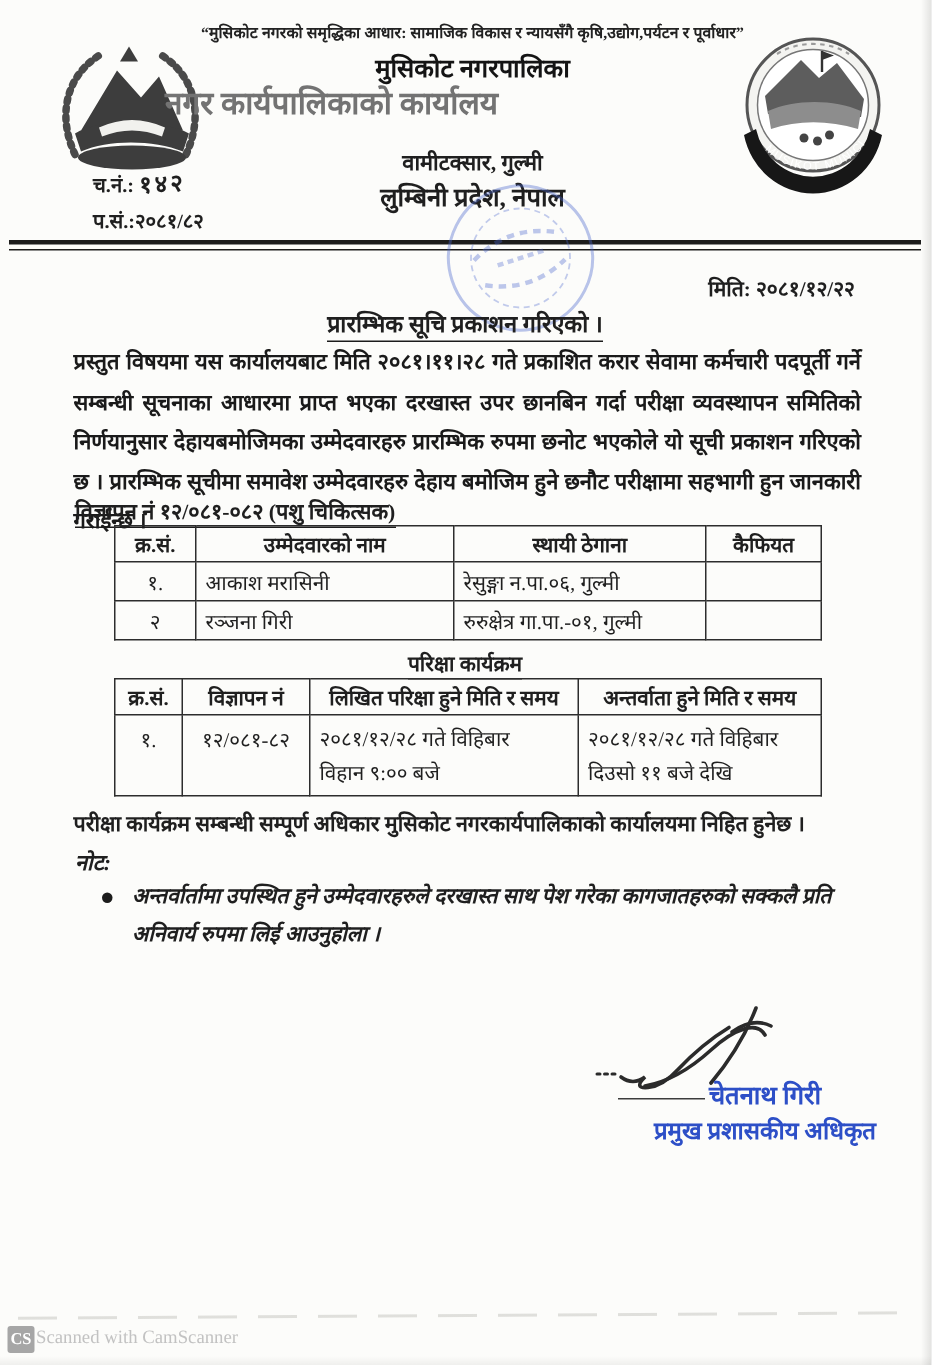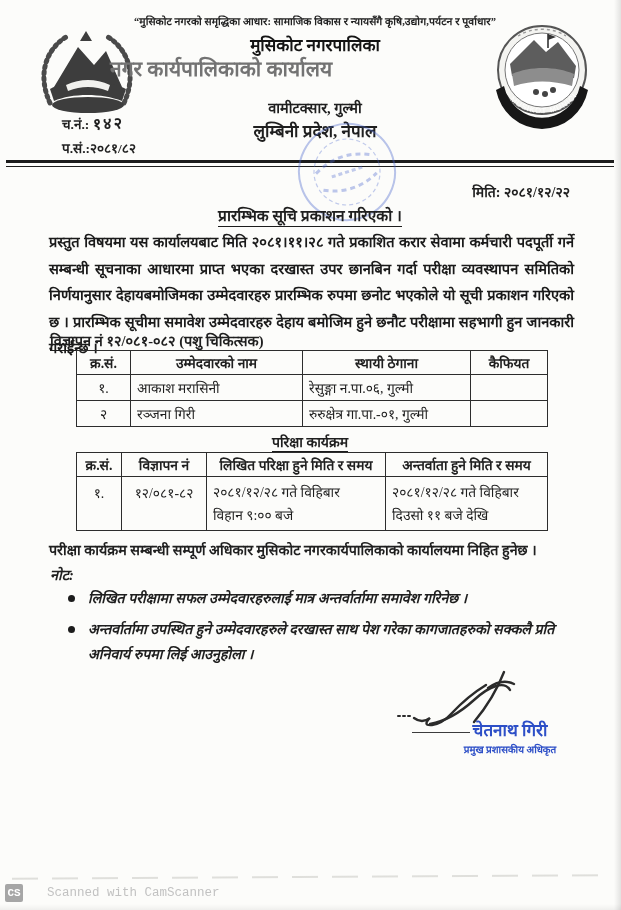--- a/index.html
+++ b/index.html
@@ -131,31 +131,31 @@
 
   
   .sig-squiggle { position: absolute; top: 668px; left: 392px; width: 140px; height: 62px; }
   .sig-baseline { position: absolute; top: 732px; left: 412px; width: 58px; border-top: 1.5px solid #3c3c3c; }
   .sig-name {
     position: absolute; top: 718px; left: 420px; width: 180px; text-align: center;
     font-size: 17px; font-weight: 700; color: #2d4fc7;
   }
   .sig-title {
     position: absolute; top: 742px; left: 410px; width: 200px; text-align: center;
-    font-size: 10px; font-weight: 700; color: #2d4fc7;
+    font-size: 16px; font-weight: 700; color: #2d4fc7;
   }
 
   
   .scratch {
     position: absolute; top: 876px; left: 12px; width: 596px; height: 2px;
     background: repeating-linear-gradient(to right, #dcdcd8 0 26px, transparent 26px 40px);
     transform: rotate(-0.35deg); opacity: 0.9;
   }
-  .footer { position: absolute; left: 5px; top: 884px; display: flex; align-items: center; gap: 24px;
-    font-family: Liberation Mono, monospace; }
+  .footer { position: absolute; left: 5px; top: 884px; display: flex; align-items: flex-start; gap: 1px;
+    font-family: Liberation Serif, serif; }
   .cs-badge {
     width: 18px; height: 18px; background: #a6a6a6; border-radius: 2px;
     color: #ffffff; font-size: 11px; font-weight: 700;
     display: flex; align-items: center; justify-content: center;
   }
   .cs-text { color: #c2c2c2; font-size: 12.5px; }
 </style>
 </head>
 <body>
 
@@ -307,24 +307,20 @@
       </td>
     </tr>
   </tbody>
     </table>
 
   <div class="authority-par">परीक्षा कार्यक्रम सम्बन्धी सम्पूर्ण अधिकार मुसिकोट नगरकार्यपालिकाको कार्यालयमा निहित हुनेछ ।</div>
   <div class="note-label">नोट:</div>
   <div class="bullets">
     <div class="bullet-item">
       <span class="dot"></span>
-      <span>लिखित परीक्षामा सफल उम्मेदवारहरुलाई मात्र अन्तर्वार्तामा समावेश गरिनेछ ।</span>
-    </div>
-    <div class="bullet-item">
-      <span class="dot"></span>
       <span>अन्तर्वार्तामा उपस्थित हुने उम्मेदवारहरुले दरखास्त साथ पेश गरेका कागजातहरुको सक्कलै प्रति अनिवार्य रुपमा लिई आउनुहोला ।</span>
     </div>
   </div>
 
   <div class="sig-squiggle">
     <svg width="140" height="62" viewBox="0 0 140 62">
       <g fill="none" stroke="#2b2b2b" stroke-width="2.4" stroke-linecap="round">
         <path d="M6,48 h14" stroke-dasharray="2 3" stroke-width="2"></path>
         <path d="M22,50 q8,6 16,0 q-8,8 2,7 q10,-1 20,-12 q16,-17 34,-28"></path>
         <path d="M38,56 q22,-4 44,-24 q12,-11 22,-14 q10,-3 14,4"></path>

